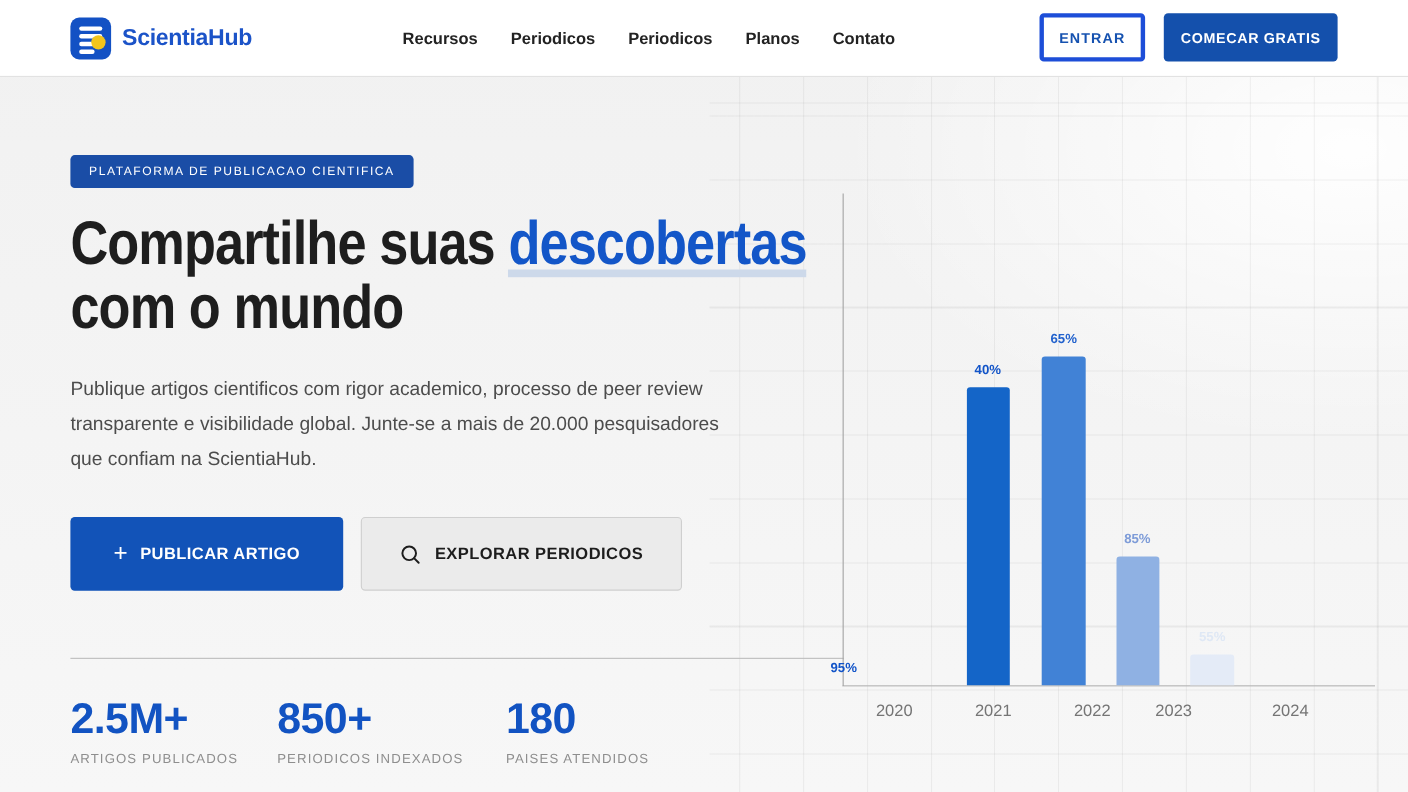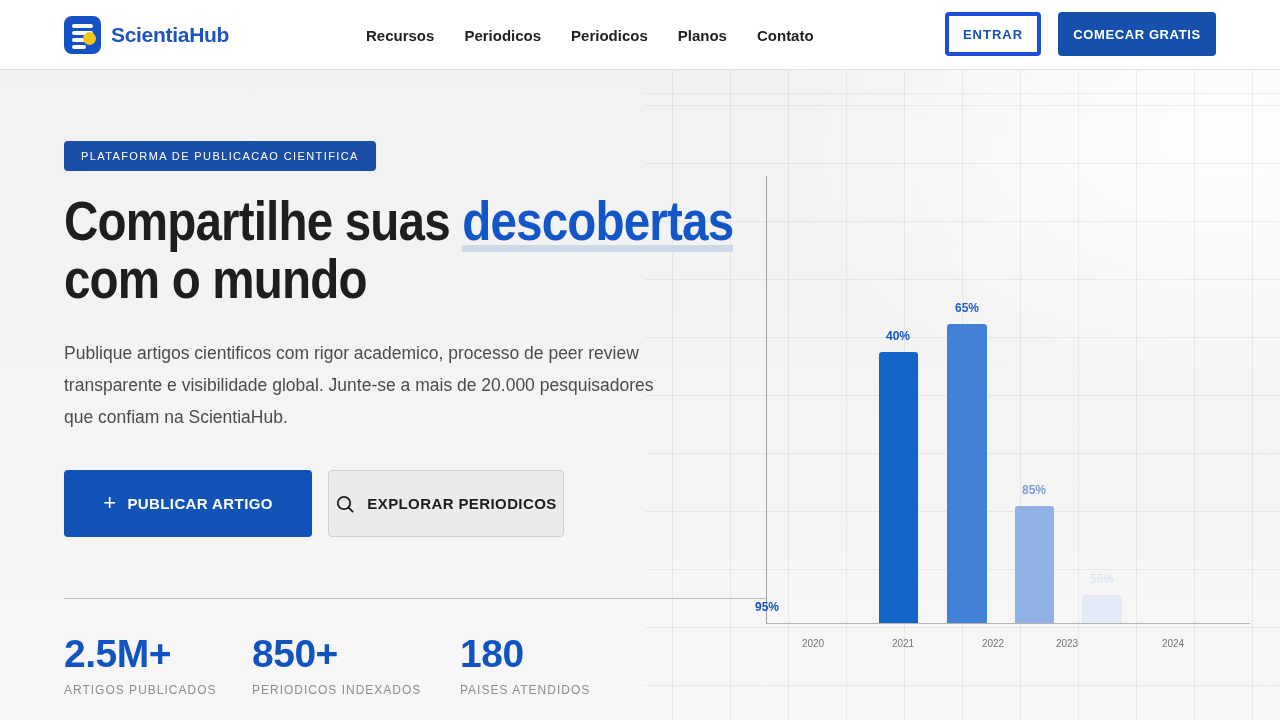--- a/index.html
+++ b/index.html
@@ -53,38 +53,38 @@
   .hl { color:#1356c8;
         background:linear-gradient(#cdd9ea,#cdd9ea) no-repeat left 100% / 100% 7px; }
   .hero-desc { position:absolute; left:64px; top:337px; width:612px;
                font-size:17.5px; line-height:32px; color:#4c4c4c; }
   .btn-primary { position:absolute; left:64px; top:470px; width:248px; height:67px;
                  background:#1253b8; border:none; border-radius:4px; color:#ffffff;
                  font-size:15px; font-weight:700; letter-spacing:0.4px;
                  display:flex; align-items:center; justify-content:center; gap:11px;
                  cursor:pointer; font-family:"Liberation Sans", sans-serif; }
   .btn-primary .plus { font-size:22px; font-weight:400; line-height:1; margin-top:-2px; }
-  .btn-secondary { position:absolute; left:328px; top:470px; width:236px; height:67px;
+  .btn-secondary { position:absolute; left:328px; top:470px; width:292px; height:67px;
                    background:#ebebeb; border:1px solid #cfcfcf; border-radius:4px; color:#1d1d1d;
                    font-size:15px; font-weight:700; letter-spacing:0.4px;
                    display:flex; align-items:center; justify-content:center; gap:12px;
                    cursor:pointer; font-family:"Liberation Sans", sans-serif; }
   .divider { position:absolute; left:64px; top:598px; width:703px; height:1px; background:#bdbdbd; }
 
   .stat { position:absolute; top:630px; }
   .stat-1 { left:64px; } .stat-2 { left:252px; } .stat-3 { left:460px; }
   .stat-value { font-size:39px; line-height:48px; font-weight:700; color:#1253c2; letter-spacing:-0.5px; }
   .stat-label { margin-top:5px; font-size:12px; color:#8e8e8e; letter-spacing:1px; white-space:nowrap; }
 
   
   .chart { position:absolute; left:766px; top:176px; width:484px; height:448px;
            border-left:1px solid #a3a3a3; border-bottom:1px solid #b3b3b3; }
   .chart .bar { position:absolute; bottom:0; border-radius:3px 3px 0 0; }
   .chart .bar-label { position:absolute; font-size:12px; font-weight:700; text-align:center; width:60px; }
-  .chart .tick { position:absolute; top:14px; font-size:10px; color:#757575; width:80px; text-align:center; }
+  .chart .tick { position:absolute; top:14px; font-size:15px; color:#757575; width:80px; text-align:center; }
   .chart .ticks { position:absolute; left:0; top:448px; width:484px; }
 </style>
 </head>
 <body>
 
 <div class="page">
 
   <div class="glow"></div>
   <div class="grid-overlay"></div>
 

